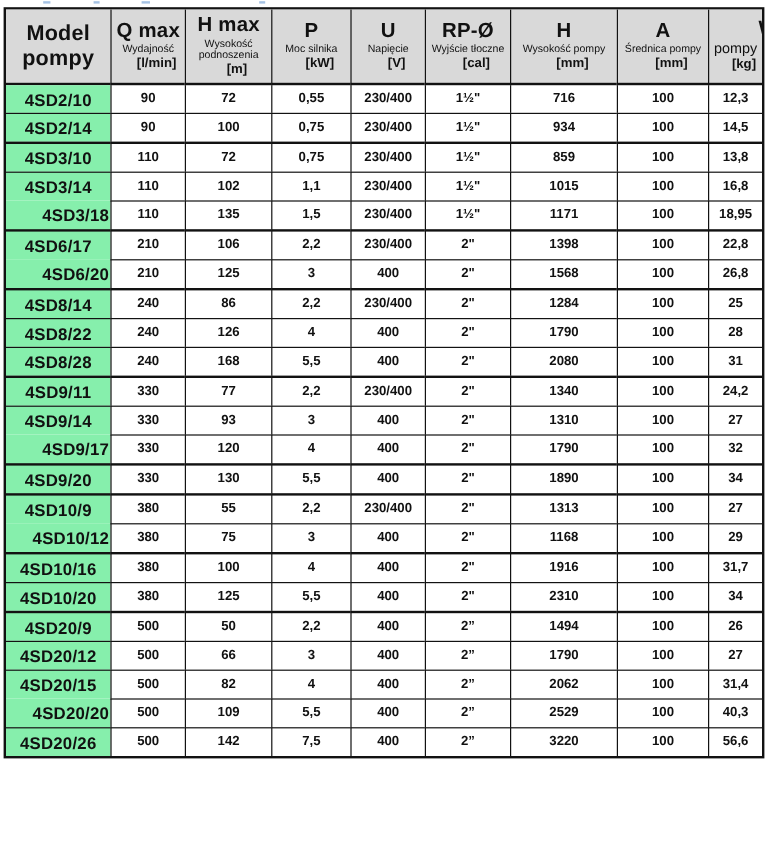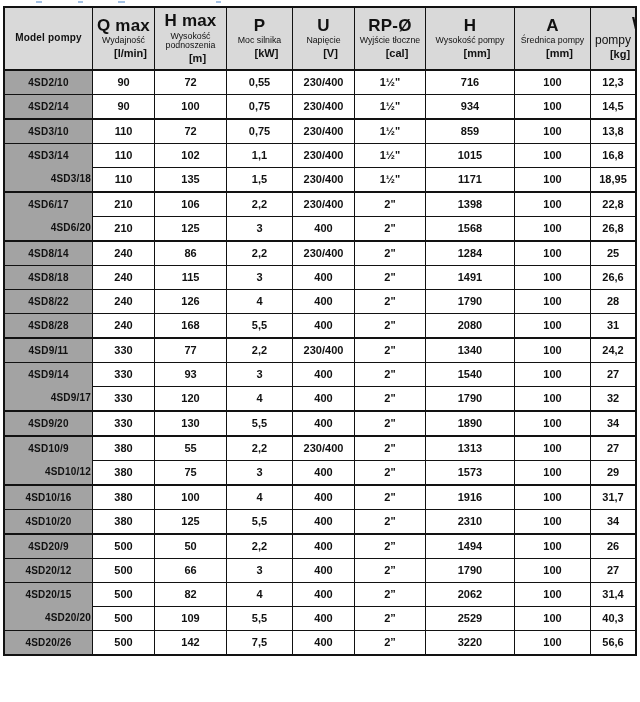--- a/index.html
+++ b/index.html
@@ -45,36 +45,36 @@
     background: #d9d9d9;
     text-align: center;
     vertical-align: middle;
     padding: 3px 1px 4px 1px;
     border-bottom: 2px solid #121212;
     height: 44px;
   }
   .h-title   { display: block; font-size: 17px; font-weight: bold; line-height: 1.15; letter-spacing: .2px; }
   .h-sub     { display: block; font-size: 8.8px;  font-weight: normal; line-height: 1.1; padding-top: 1px; }
   .h-unit    { display: block; font-size: 11px;   font-weight: bold; line-height: 1.2; padding-top: 1px; margin-left: 14px; }
-  th.model-h .h-title { font-size: 10px; }
+  th.model-h .h-title { font-size: 18px; }
   th.waga-h .h-title  { font-size: 16px; margin-left: 40px; }
   th.waga-h .h-sub    { font-size: 12px; }
 
   td {
     height: 23px;
     text-align: center;
     vertical-align: middle;
     font-size: 11px;
     font-weight: bold;
     line-height: 1;
     padding: 0 1px;
   }
   td.model-cell {
-    background: #a3a3a3;
-    font-size: 10px;
+    background: #86efac;
+    font-size: 14px;
     letter-spacing: .2px;
   }
   
   tr.b-thin  td { border-top: 1px solid #121212; }
   tr.b-thick td { border-top: 2.2px solid #121212; }
   tr.b-merged td { border-top: 1px solid #121212; }
   tr.b-merged td.model-cell { border-top: none; text-align: right; }
   tr.b-none td { border-top: none; }
 </style>
 </head>
@@ -230,31 +230,20 @@
           <td>240</td>
           <td>86</td>
           <td>2,2</td>
           <td>230/400</td>
           <td>2"</td>
           <td>1284</td>
           <td>100</td>
           <td>25</td>
         </tr>
         <tr class="b-thin">
-          <td class="model-cell">4SD8/18</td>
-          <td>240</td>
-          <td>115</td>
-          <td>3</td>
-          <td>400</td>
-          <td>2"</td>
-          <td>1491</td>
-          <td>100</td>
-          <td>26,6</td>
-        </tr>
-        <tr class="b-thin">
           <td class="model-cell">4SD8/22</td>
           <td>240</td>
           <td>126</td>
           <td>4</td>
           <td>400</td>
           <td>2"</td>
           <td>1790</td>
           <td>100</td>
           <td>28</td>
         </tr>
@@ -280,21 +269,21 @@
           <td>100</td>
           <td>24,2</td>
         </tr>
         <tr class="b-thin">
           <td class="model-cell">4SD9/14</td>
           <td>330</td>
           <td>93</td>
           <td>3</td>
           <td>400</td>
           <td>2"</td>
-          <td>1540</td>
+          <td>1310</td>
           <td>100</td>
           <td>27</td>
         </tr>
         <tr class="b-merged">
           <td class="model-cell">4SD9/17</td>
           <td>330</td>
           <td>120</td>
           <td>4</td>
           <td>400</td>
           <td>2"</td>
@@ -324,21 +313,21 @@
           <td>100</td>
           <td>27</td>
         </tr>
         <tr class="b-merged">
           <td class="model-cell">4SD10/12</td>
           <td>380</td>
           <td>75</td>
           <td>3</td>
           <td>400</td>
           <td>2"</td>
-          <td>1573</td>
+          <td>1168</td>
           <td>100</td>
           <td>29</td>
         </tr>
         <tr class="b-thick">
           <td class="model-cell">4SD10/16</td>
           <td>380</td>
           <td>100</td>
           <td>4</td>
           <td>400</td>
           <td>2"</td>

